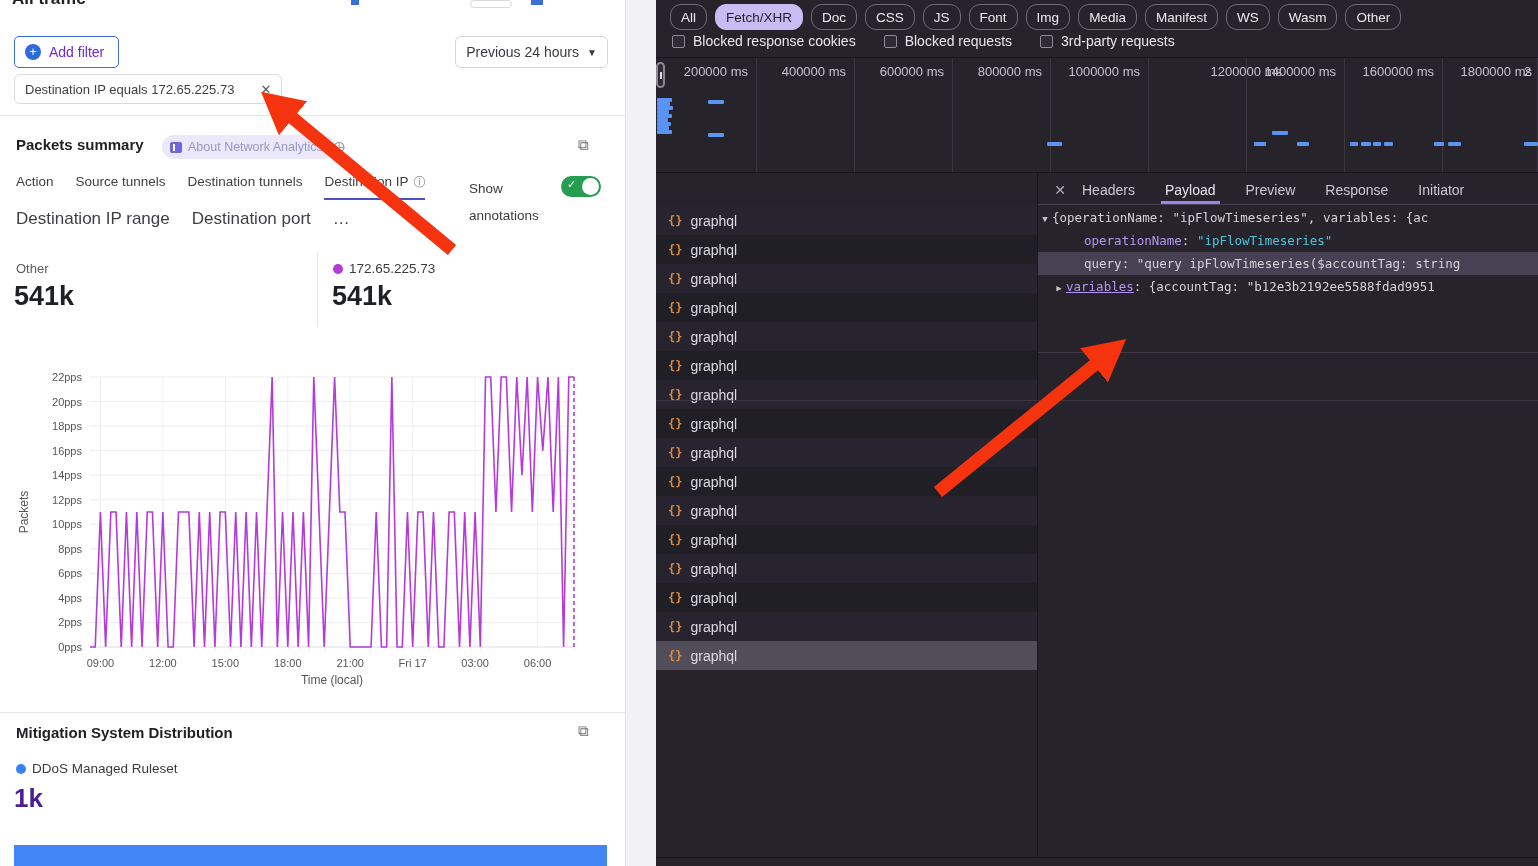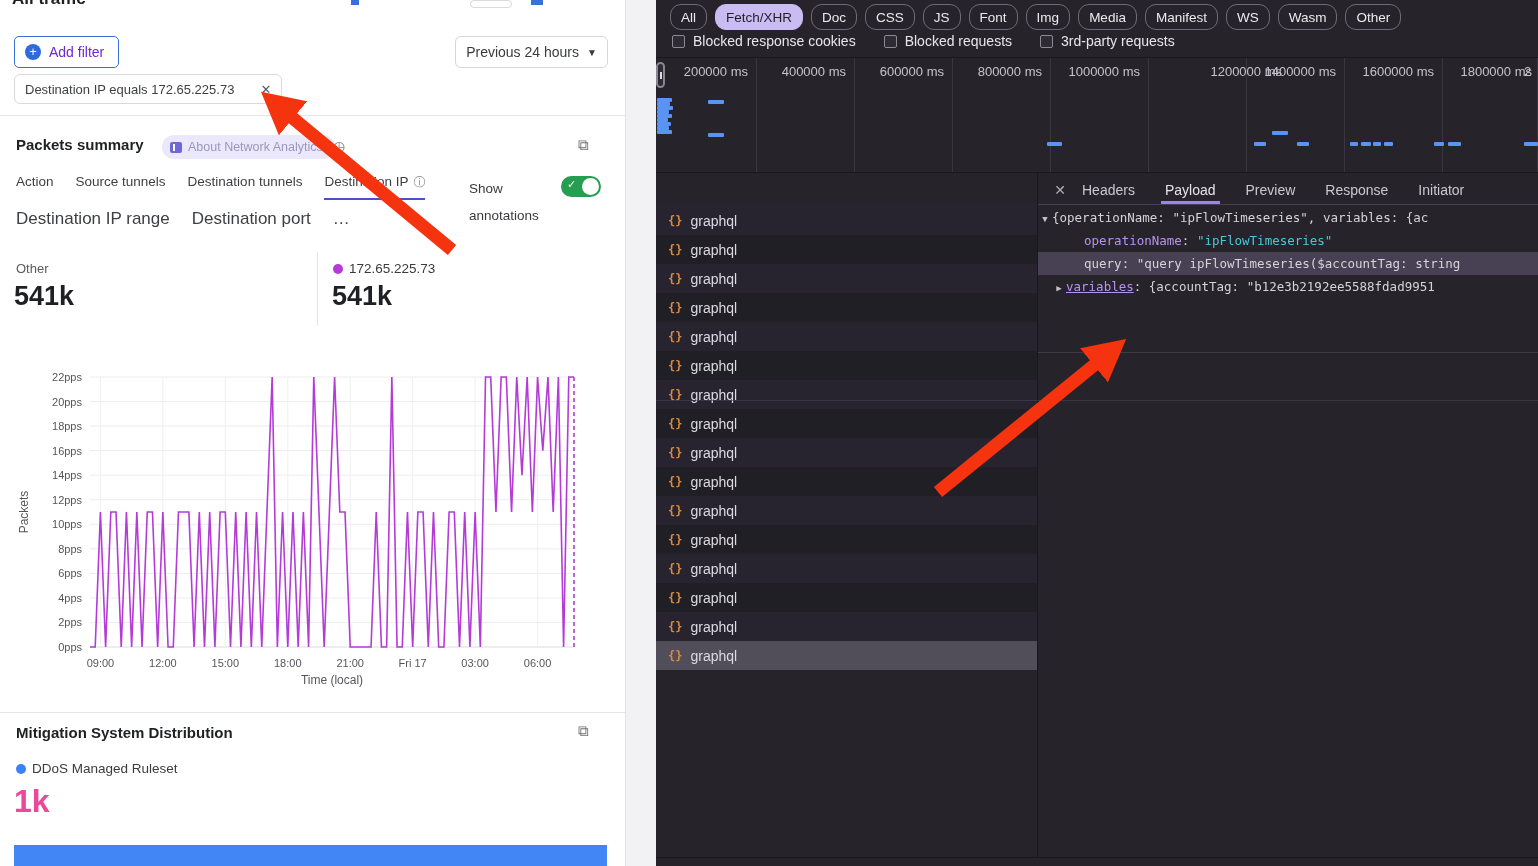--- a/index.html
+++ b/index.html
@@ -207,21 +207,21 @@
         <polyline points="74,291 79.20430107526882,291 84.40860215053763,156 89.61290322580645,291 94.81720430107526,156 100.0215053763441,156 105.2258064516129,291 110.43010752688173,156 115.63440860215053,291 120.83870967741936,156 126.04301075268818,291 131.247311827957,156 136.4516129032258,156 141.65591397849462,291 146.86021505376345,156 152.06451612903226,291 157.26881720430106,291 162.4731182795699,156 167.67741935483872,156 172.88172043010752,156 178.08602150537635,291 183.29032258064518,156 188.49462365591398,291 193.69892473118279,156 198.90322580645162,291 204.10752688172042,156 209.31182795698925,156 214.51612903225808,291 219.72043010752688,156 224.9247311827957,291 230.1290322580645,156 235.33333333333334,291 240.53763440860214,156 245.74193548387098,291 250.94623655913978,156 256.1505376344086,21 261.35483870967744,291 266.55913978494624,156 271.76344086021504,291 276.9677419354839,156 282.1720430107527,291 287.3763440860215,156 292.58064516129036,291 297.7849462365591,21 302.98924731182797,156 308.19354838709677,291 313.39784946236557,156 318.60215053763443,21 323.80645161290323,156 329.01075268817203,156 334.21505376344084,291 339.4193548387097,291 344.6236559139785,291 349.8279569892473,291 355.03225806451616,291 360.23655913978496,156 365.44086021505376,291 370.64516129032256,291 375.8494623655914,21 381.0537634408602,291 386.258064516129,291 391.4623655913978,156 396.6666666666667,291 401.8709677419355,156 407.0752688172043,156 412.2795698924731,291 417.48387096774195,156 422.68817204301075,291 427.89247311827955,291 433.0967741935484,156 438.3010752688172,156 443.505376344086,291 448.7096774193548,156 453.9139784946237,291 459.1182795698925,156 464.3225806451613,291 469.5268817204301,21 474.73118279569894,21 479.93548387096774,156 485.13978494623655,21 490.3440860215054,21 495.5483870967742,156 500.752688172043,21 505.9569892473118,119.18181818181819 511.16129032258067,21 516.3655913978495,156 521.5698924731182,21 526.7741935483871,94.63636363636363 531.9784946236559,21 537.1827956989248,156 542.3870967741935,21 547.5913978494623,291 552.7956989247311,21 558,21" fill="none" stroke="#b43bd8" stroke-width="1.6"></polyline>
         <line x1="558" y1="21" x2="558" y2="291" stroke="#b43bd8" stroke-width="1.6" stroke-dasharray="4,3"></line>
       </svg>
 
     <div class="lp-abs lp-divider" style="top:712px;"></div>
 
     <div class="lp-abs section-title" style="left:16px;top:724px;">Mitigation System Distribution</div>
     <div class="lp-abs icon-expand" style="left:578px;top:722px;">⧉</div>
     <span class="lp-abs dot" id="mit-dot" style="left: 16px; top: 764px; background: rgb(59, 130, 246);"></span>
     <div class="lp-abs" style="left:32px;top:761px;font-size:13.5px;color:#3a3b40;">DDoS Managed Ruleset</div>
-    <div class="lp-abs" style="left:14px;top:783px;font-size:32px;font-weight:bold;color:#ec4899;">1k</div>
+    <div class="lp-abs" style="left:14px;top:783px;font-size:26px;font-weight:bold;color:#4c1d95;">1k</div>
     <div class="lp-abs" id="mit-bar" style="background: rgb(66, 133, 244);"></div>
 
     <div class="lp-abs" id="lp-gutter"></div>
   </div>
 
   <div id="devtools">
     <div class="dt-abs" id="chip-row">
         <div class="chip">All</div>
         <div class="chip selected">Fetch/XHR</div>
         <div class="chip">Doc</div>

